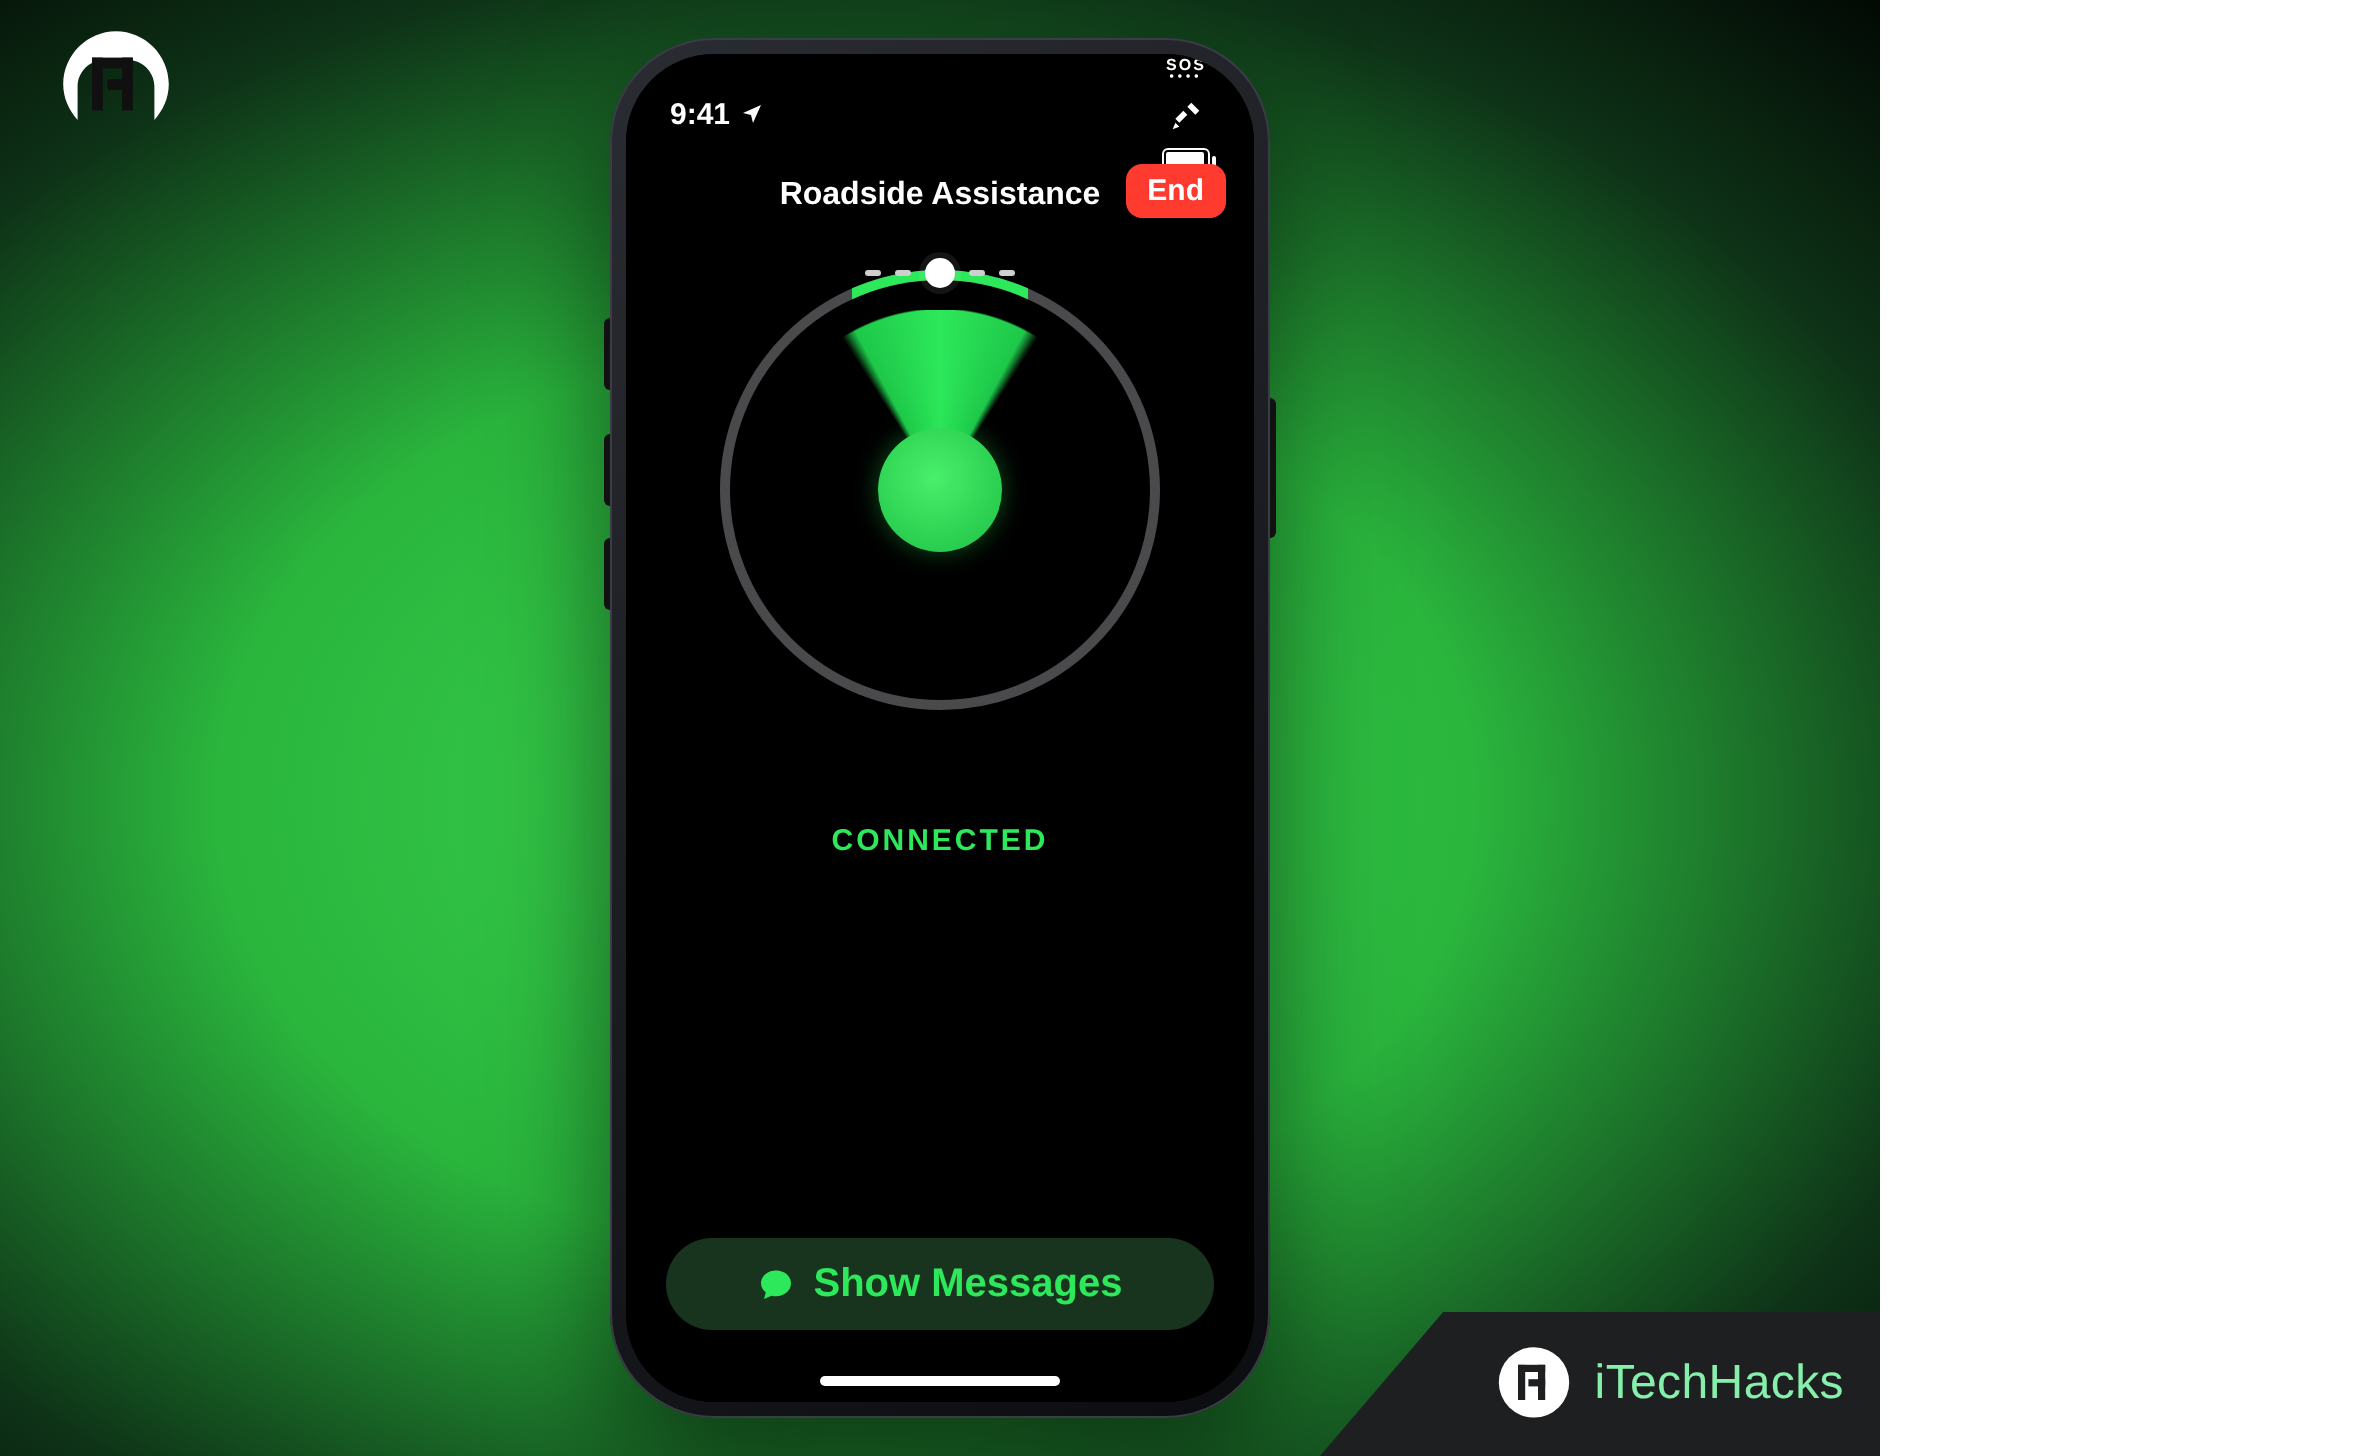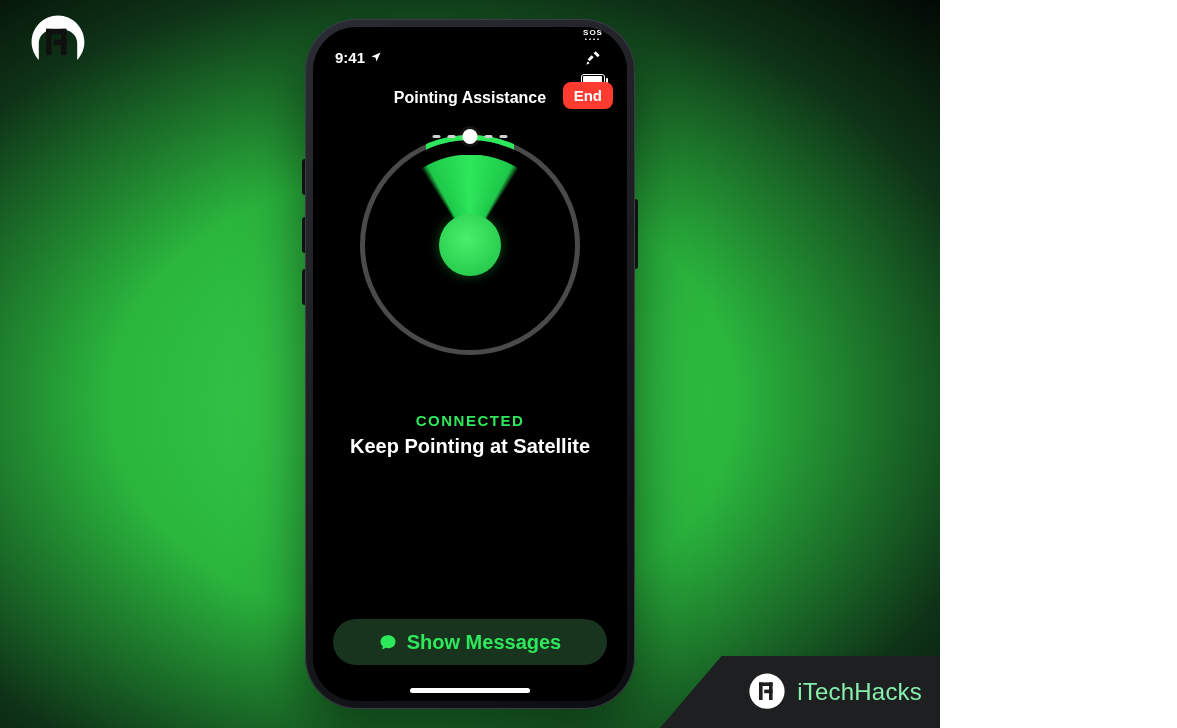--- a/index.html
+++ b/index.html
@@ -174,21 +174,21 @@
           <svg width="16" height="16" viewBox="0 0 24 24" fill="#fff">
             <path d="M4 14l6-6 3 3-6 6zM13 5l3-3 6 6-3 3zM2 22l5-2-3-3z"></path>
           </svg>
           <span class="battery">
               <i></i>
             </span>
         </div>
       </div>
 
       <div class="navbar">
-        <span>Pointing Assistance</span>
+        <span>Roadside Assistance</span>
         <button class="end-btn">End</button>
       </div>
 
       <div class="radar-wrap">
         <div class="radar">
           <div class="wedge"></div>
           <div class="ring"></div>
           <div class="ring-top-bright"></div>
           <div class="core"></div>
           <div class="ticks">
@@ -196,21 +196,20 @@
             <span class="tick"></span>
             <span class="sat-dot"></span>
             <span class="tick"></span>
             <span class="tick"></span>
           </div>
         </div>
       </div>
 
       <div class="status-text">
         <div class="connected">CONNECTED</div>
-        <div class="instruction">Keep Pointing at Satellite</div>
       </div>
 
       <button class="show-msgs">
         <svg width="18" height="18" viewBox="0 0 24 24" fill="#2de85a">
           <path d="M12 3C6.5 3 2 6.8 2 11.5c0 2.4 1.2 4.6 3.2 6.1L4 22l5-2.2c1 .2 2 .4 3 .4 5.5 0 10-3.8 10-8.7S17.5 3 12 3z"></path>
         </svg>
         <span>Show Messages</span>
       </button>
 
       <div class="home-indicator"></div>

